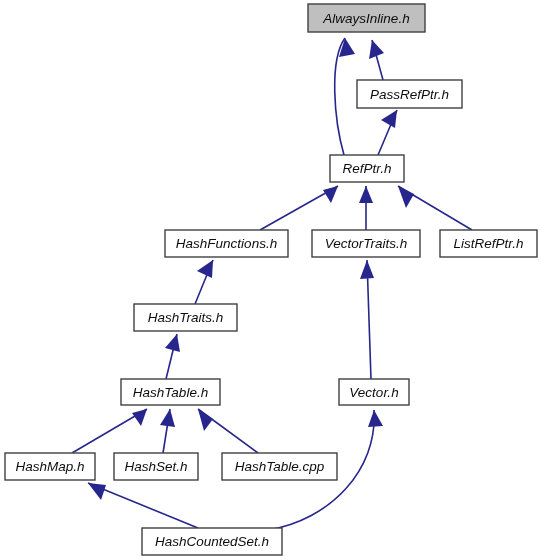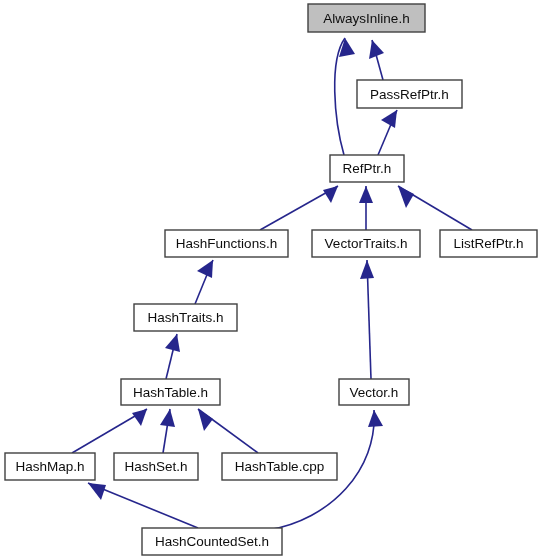--- a/index.html
+++ b/index.html
@@ -9,20 +9,21 @@
   }
   body {
     font-family: "Liberation Sans", sans-serif;
   }
   #graph-root {
     position: relative;
     width: 541px;
     height: 560px;
     background: #ffffff;
     overflow: hidden;
+    font-style: italic;
   }
   svg.graph-canvas {
     position: absolute;
     left: 0;
     top: 0;
     width: 541px;
     height: 560px;
   }
   .node-box {
     fill: #ffffff;

